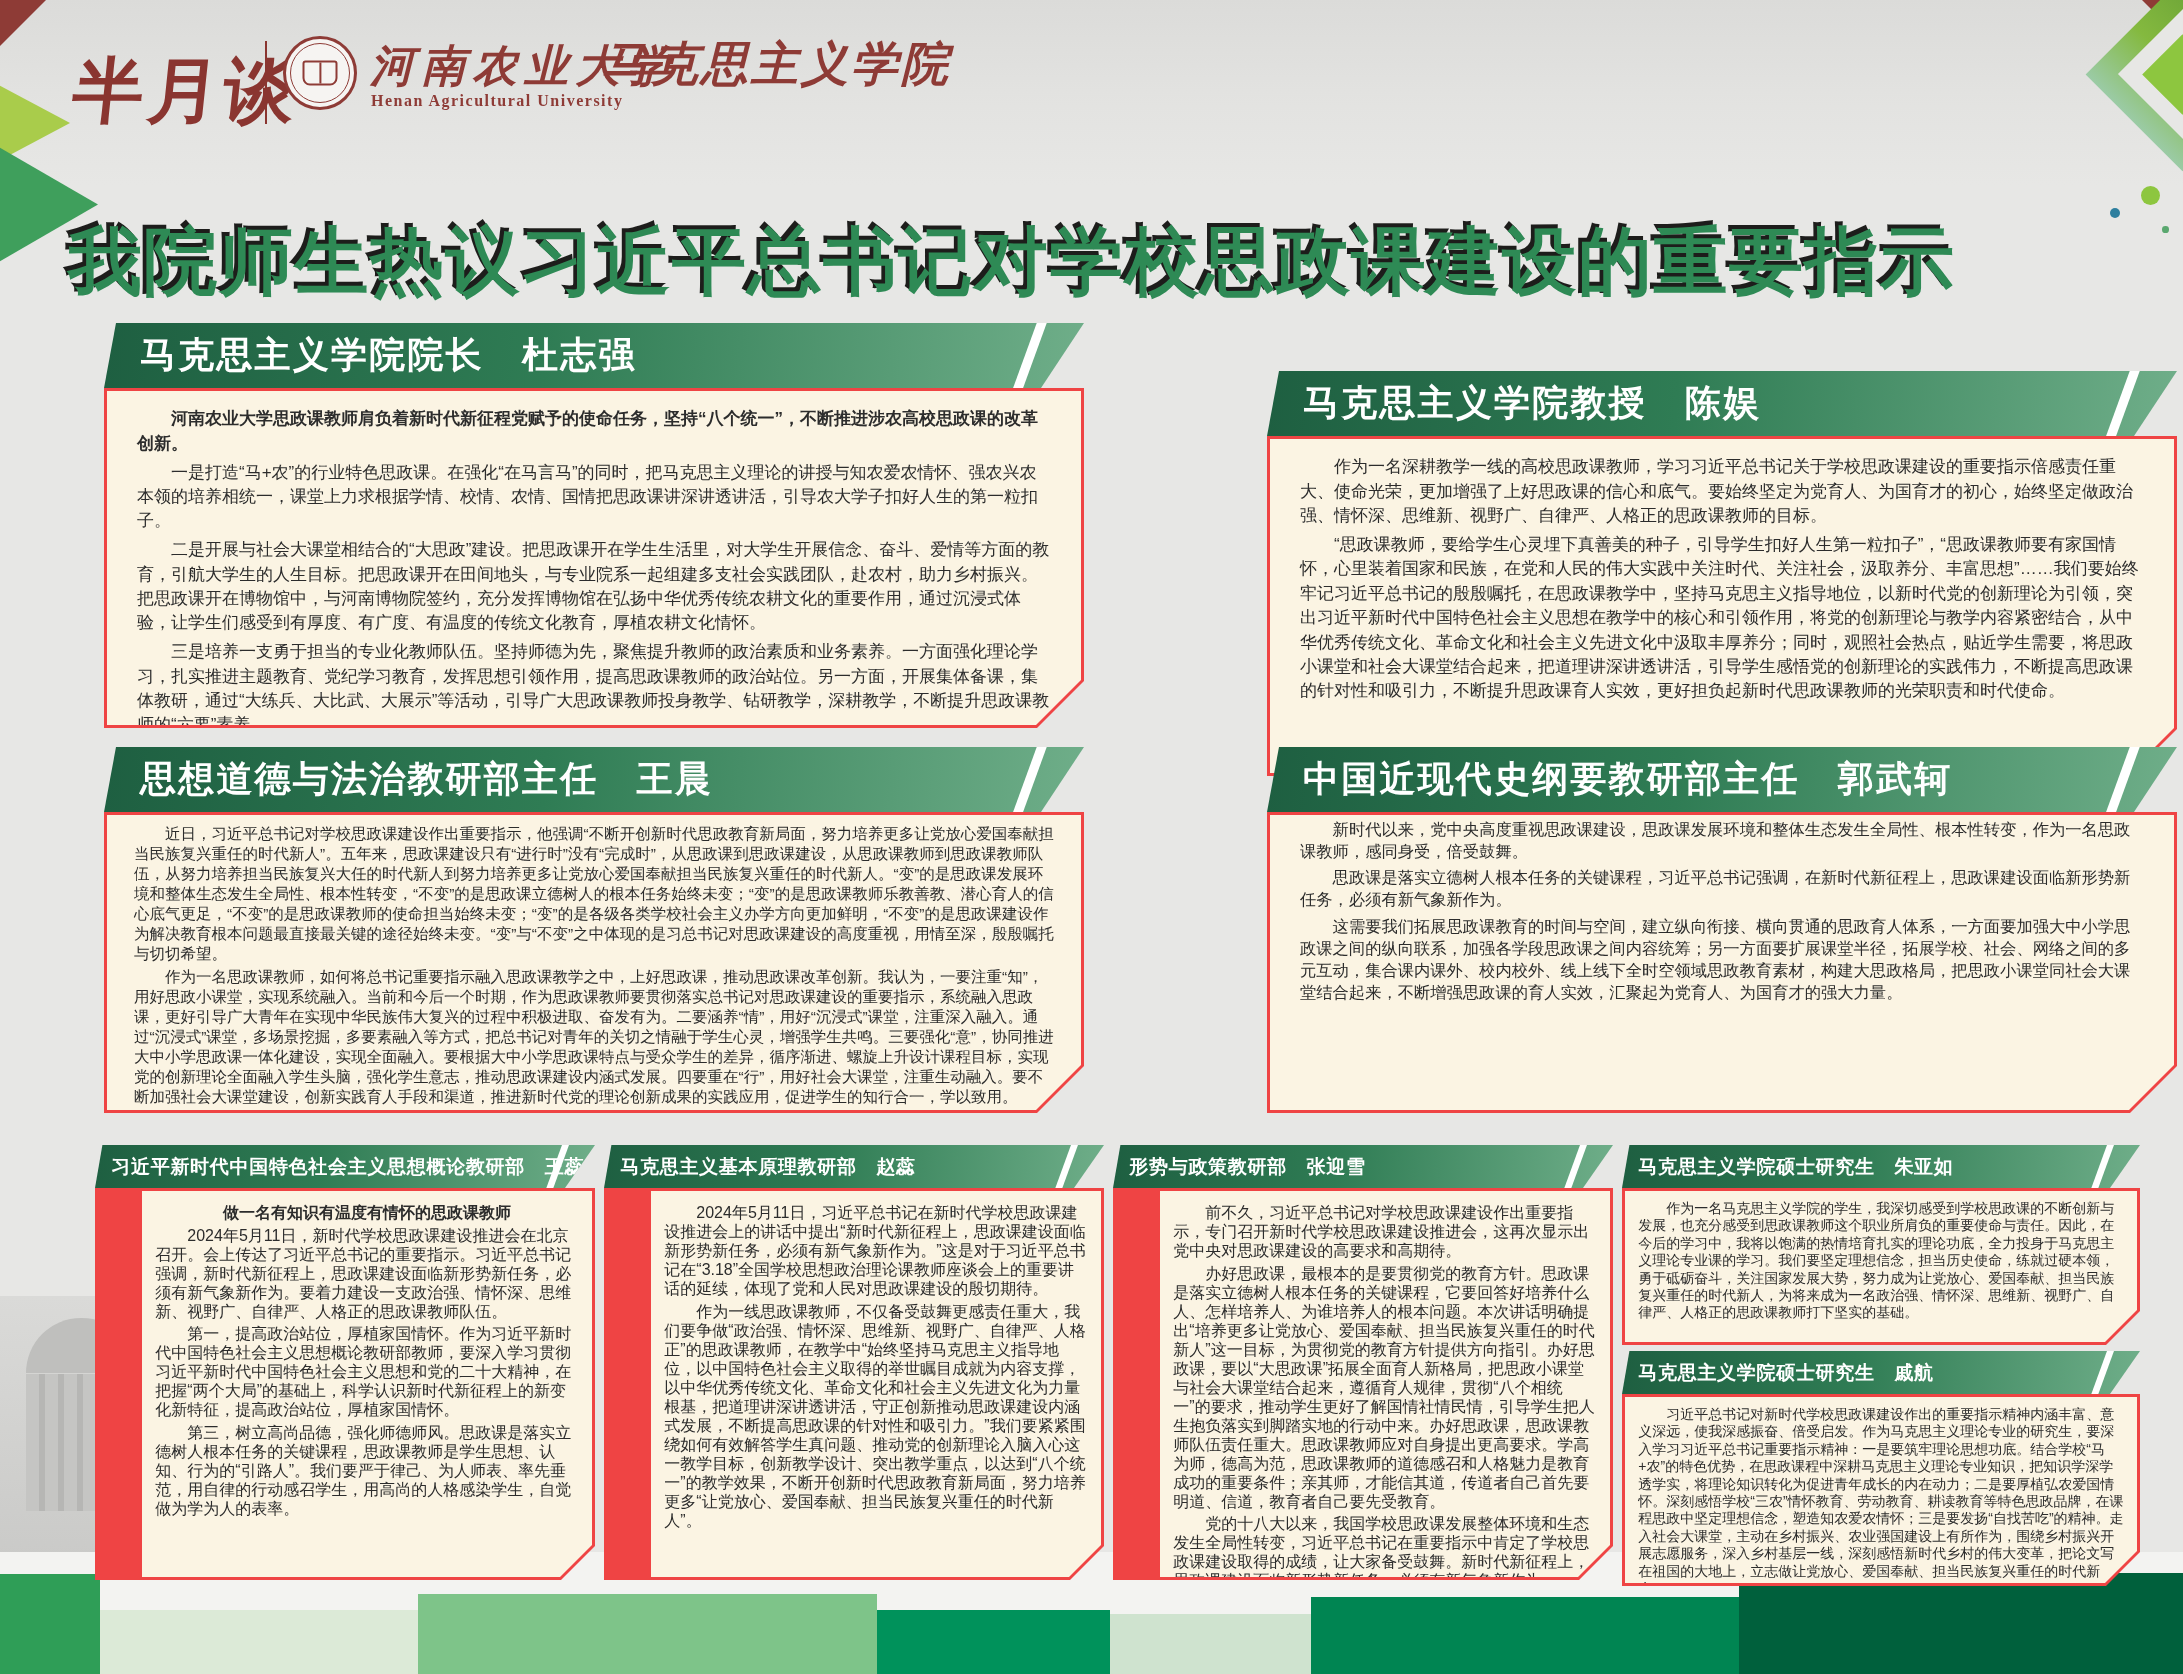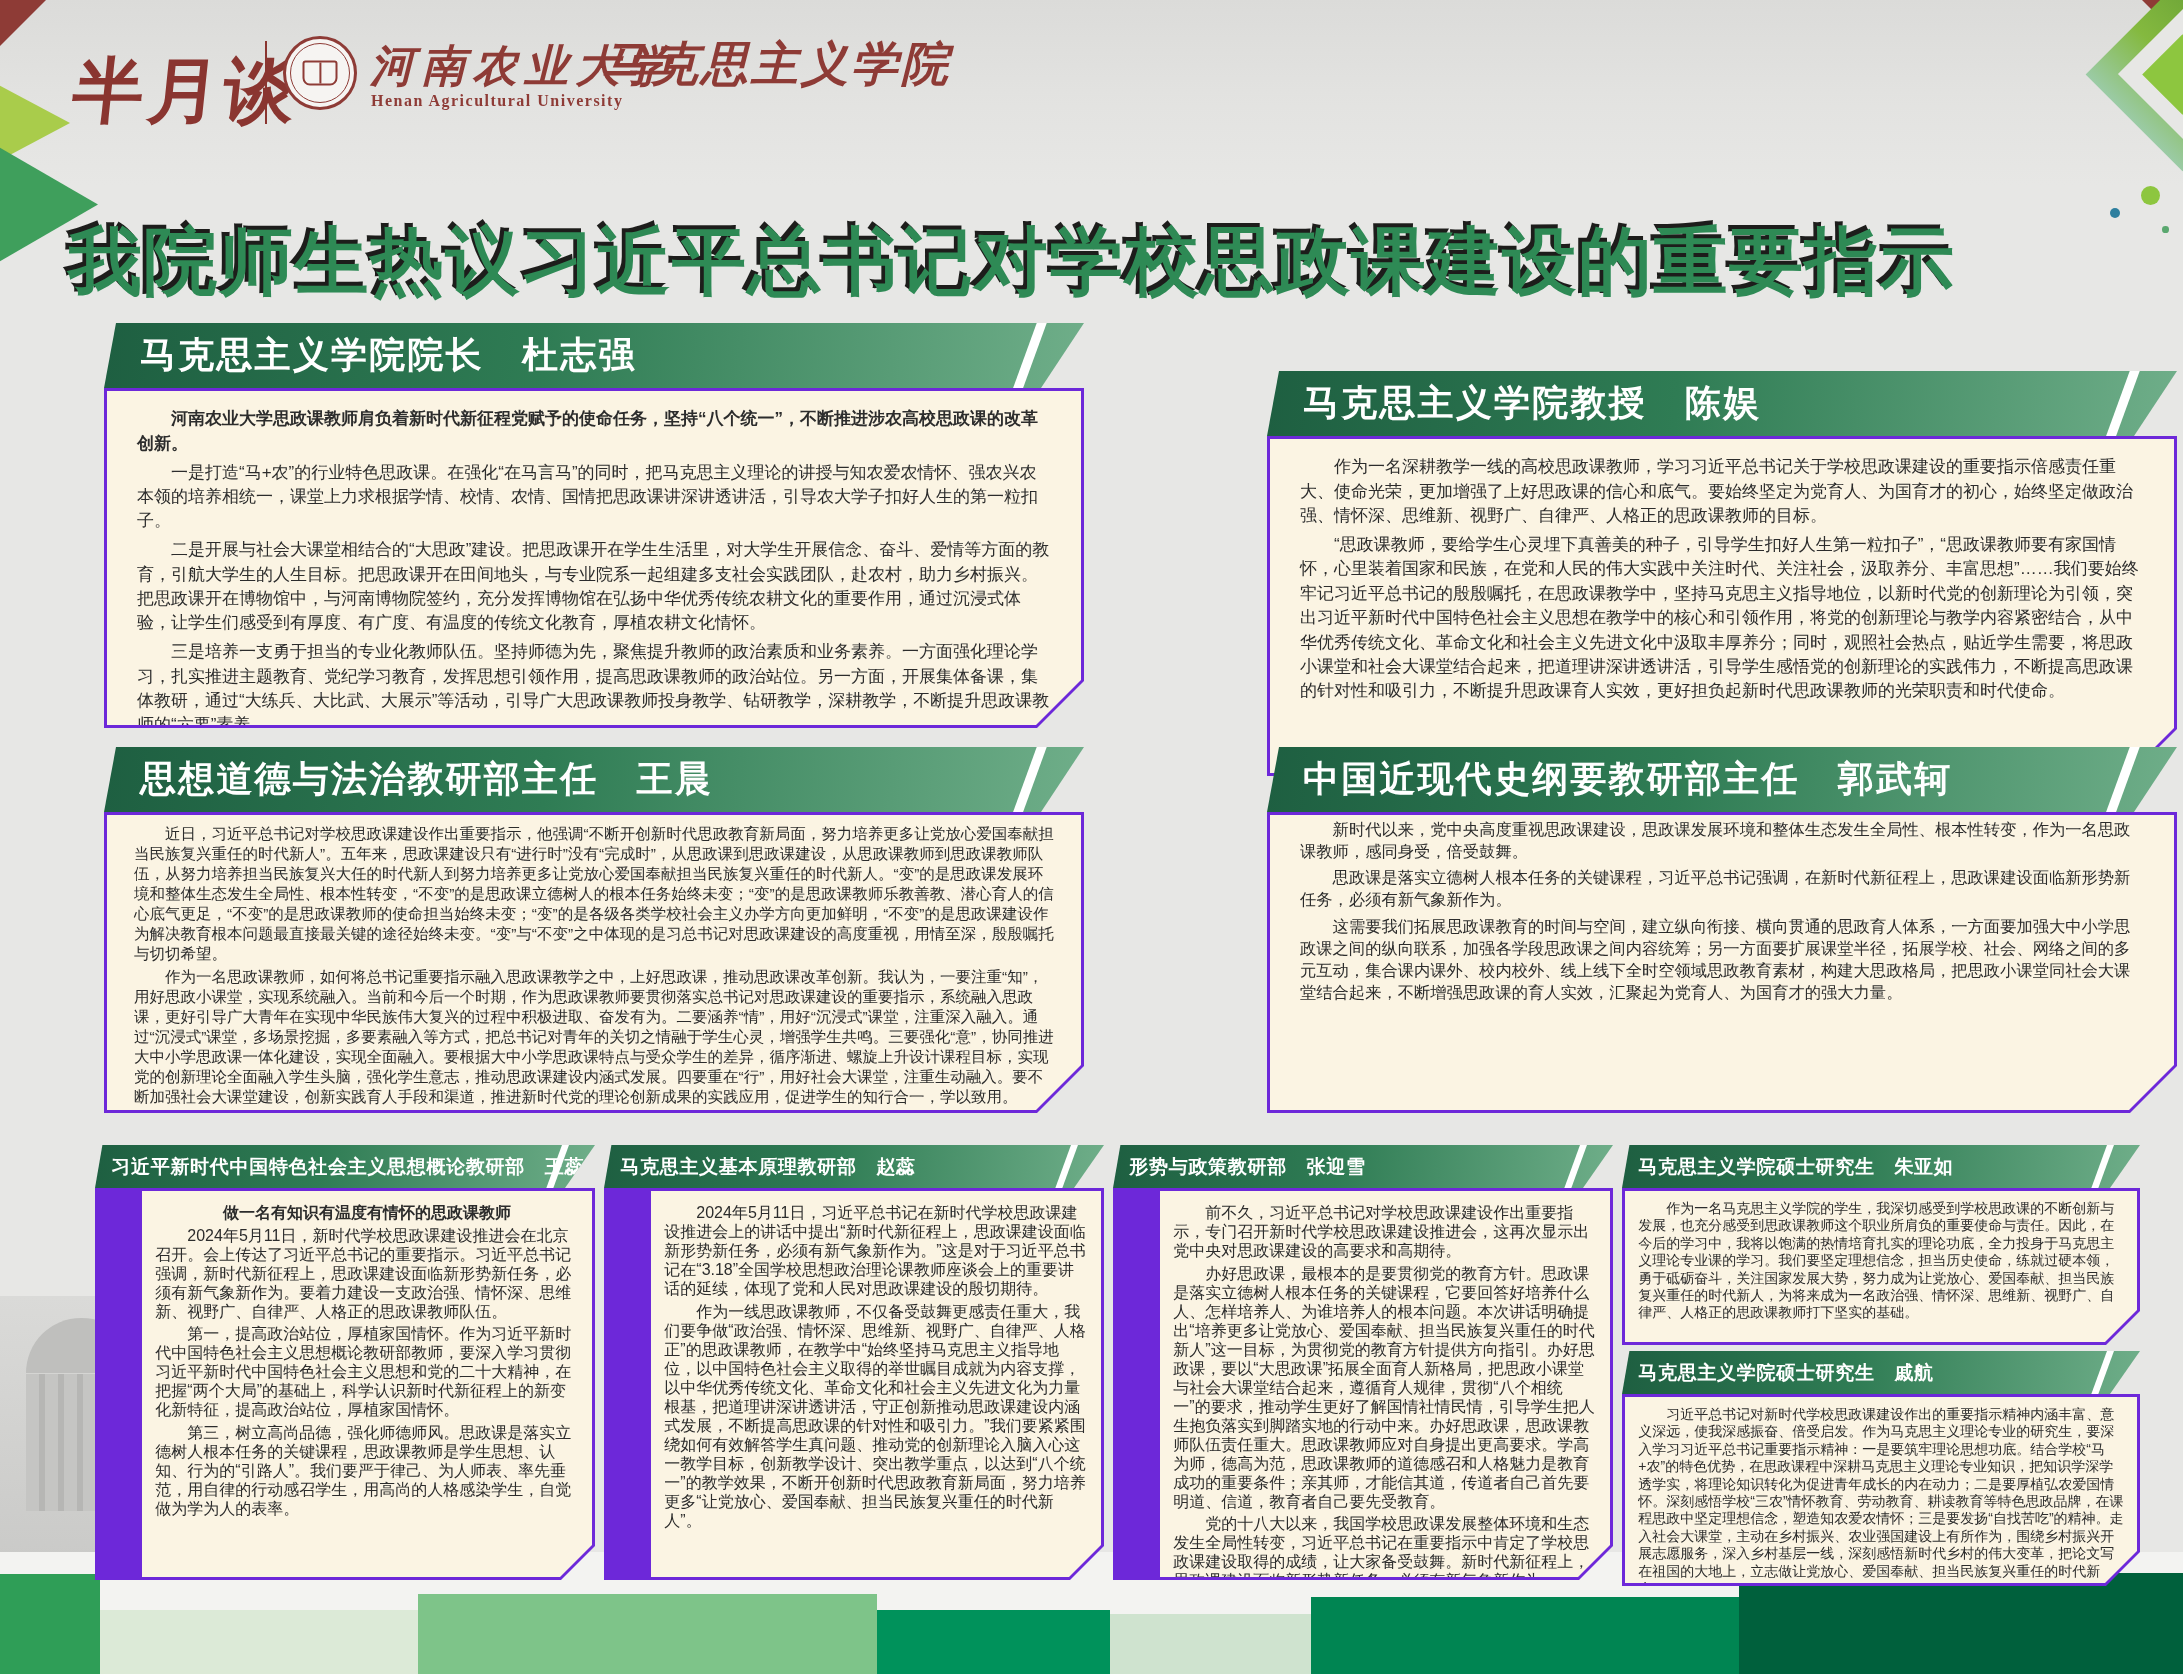--- a/index.html
+++ b/index.html
@@ -58,21 +58,21 @@
   .p-header{position:relative;background:linear-gradient(94deg,#1e5f41 0%,#2f7c54 45%,#6fae89 100%);
             display:flex;align-items:center;overflow:hidden;}
   .p-header.bh{height:65px;clip-path:polygon(12px 0,100% 0,calc(100% - 43px) 100%,0 100%);padding-left:36px;}
   .p-header.sh{height:43px;clip-path:polygon(7.4px 0,100% 0,calc(100% - 30px) 100%,0 100%);padding-left:16.3px;}
   .p-header::after{content:"";position:absolute;top:-15%;height:130%;background:#ffffff;transform:skewX(-20deg);}
   .p-header.bh::after{right:49px;width:10.4px;}
   .p-header.sh::after{right:34px;width:7.4px;}
   .p-header-text{color:#fff;font-family:"Liberation Serif",serif;font-weight:bold;}
   .bh .p-header-text{font-size:36px;letter-spacing:2.2px;}
   .sh .p-header-text{font-size:19px;letter-spacing:0.7px;}
-  .p-bodywrap{position:absolute;left:0;right:0;background:#6d28d9;}
+  .p-bodywrap{position:absolute;left:0;right:0;background:#ef4444;}
   .cutB{clip-path:polygon(0 0,100% 0,100% calc(100% - 47px),calc(100% - 47px) 100%,0 100%);}
   .cutS{clip-path:polygon(0 0,100% 0,100% calc(100% - 34px),calc(100% - 34px) 100%,0 100%);}
   .p-body{position:absolute;inset:3px;background:#fbf4e3;overflow:hidden;color:#2c2c2c;}
   .cutB .p-body{clip-path:polygon(0 0,100% 0,100% calc(100% - 45px),calc(100% - 45px) 100%,0 100%);}
   .cutS .p-body{clip-path:polygon(0 0,100% 0,100% calc(100% - 32px),calc(100% - 32px) 100%,0 100%);}
   .p-body p{margin:0 0 4.4px;text-indent:2em;}
   .t-dean .p-body{padding:16.3px 30px;}     .t-dean p{font-size:17px;line-height:24.4px;}
   .t-prof .p-body{padding:16.3px 30px;}     .t-prof p{font-size:17px;line-height:24.4px;}
   .t-moral .p-body{padding:9px 27px;}    .t-moral p{font-size:15.5px;line-height:20px;margin-bottom:3px;}
   .t-hist .p-body{padding:3px 30px;}     .t-hist p{font-size:16.3px;line-height:22px;}

